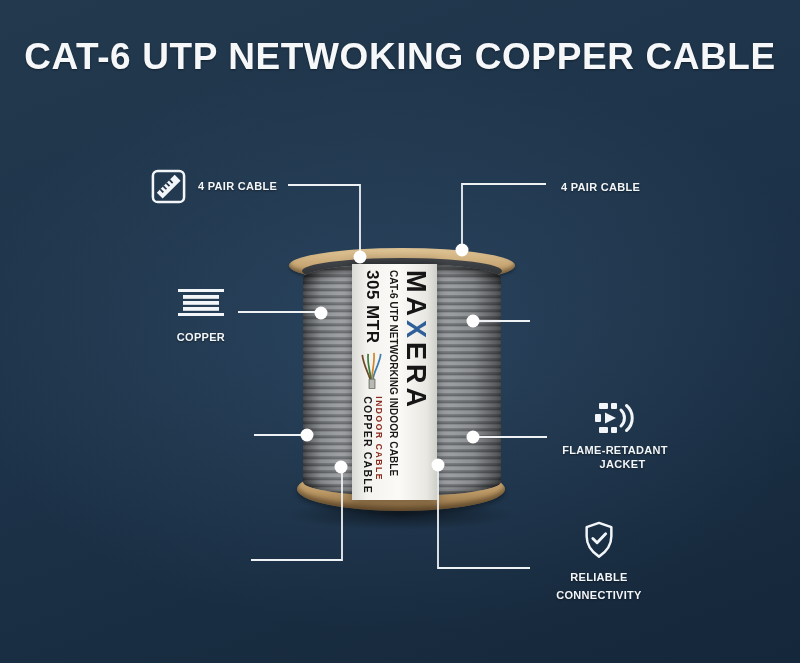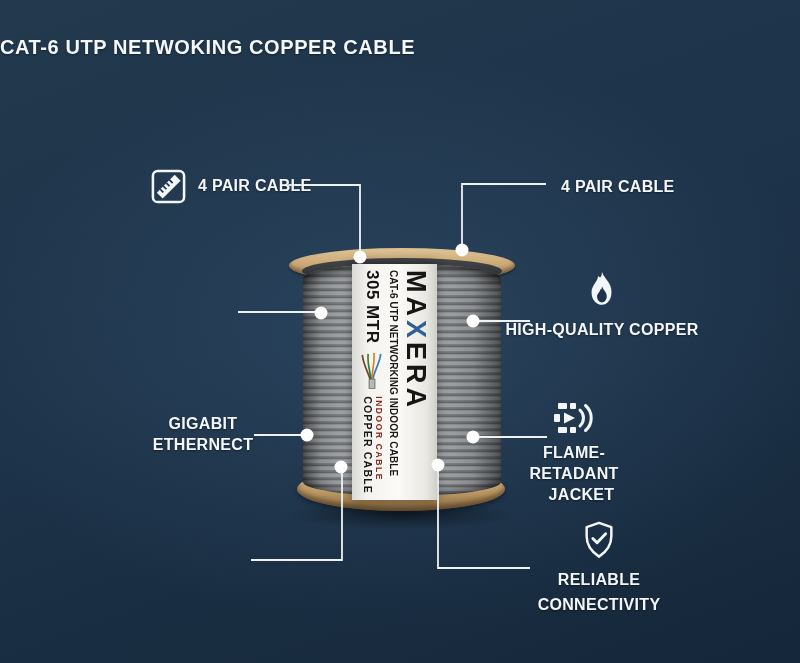--- a/index.html
+++ b/index.html
@@ -5,22 +5,22 @@
   html,body{margin:0;padding:0;background:#0d1b28;}
   #stage{
     position:relative;width:800px;height:663px;overflow:hidden;
     font-family:"Liberation Sans",sans-serif;
     background:
       radial-gradient(ellipse 90% 70% at 50% 52%, rgba(90,130,170,0.22) 0%, rgba(90,130,170,0.0) 62%),
       linear-gradient(160deg,#22394e 0%,#1d3349 45%,#15273a 100%);
   }
   
   .title{
-    position:absolute;top:36px;left:0;width:100%;
-    color:#f5f7f9;font-size:20px;font-weight:700;letter-spacing:.6px;
+    position:absolute;top:36px;left:0;width:100%;text-align:center;
+    color:#f5f7f9;font-size:37px;font-weight:700;letter-spacing:.6px;
     font-stretch:condensed;text-shadow:0 1px 2px rgba(0,0,0,.4);
   }
   
   .spool-shadow{position:absolute;left:285px;top:500px;width:232px;height:30px;border-radius:50%;
     background:radial-gradient(ellipse,rgba(0,0,0,.45) 0%,rgba(0,0,0,0) 70%);}
   .flange-top{position:absolute;left:289px;top:248px;width:226px;height:35px;border-radius:50%;
     background:linear-gradient(180deg,#e0c697 0%,#c8a674 50%,#9c7a4d 100%);
     box-shadow:inset 0 -3px 4px rgba(70,50,25,.55),0 2px 3px rgba(0,0,0,.3);}
   .rim-top{position:absolute;left:302px;top:258px;width:200px;height:26px;border-radius:50%;
     background:linear-gradient(180deg,#44474b,#26292c);}
@@ -53,21 +53,21 @@
   .label-stack{display:flex;flex-direction:column;line-height:1.25;}
   .type-line{font-size:8.5px;font-weight:700;color:#8a2b1f;letter-spacing:1.6px;white-space:nowrap;}
   .material-line{font-size:10.5px;font-weight:700;color:#161616;letter-spacing:1.2px;white-space:nowrap;}
   
   .overlay{position:absolute;left:0;top:0;pointer-events:none;}
   
   .feature{position:absolute;color:#f3f6f8;font-weight:700;letter-spacing:.3px;
     font-stretch:condensed;text-shadow:0 1px 2px rgba(0,0,0,.45);}
   .f-row{display:flex;align-items:center;gap:11px;}
   .f-col{display:flex;flex-direction:column;align-items:center;gap:8px;text-align:center;}
-  .f-label{font-size:16px;line-height:1.3;white-space:nowrap;}
+  .f-label{font-size:11px;line-height:1.3;white-space:nowrap;}
   .f-label.two{white-space:normal;}
   .icon{display:block;}
 </style>
 </head>
 <body>
 
 <div id="stage">
 
   <div class="title">CAT-6 UTP NETWOKING COPPER CABLE</div>
 
@@ -128,40 +128,39 @@
         <rect x="6" y="15" width="26" height="8.5" fill="#f3f6f8"></rect>
         <line x1="11" y1="15" x2="11" y2="19.5" stroke="#1d3349" stroke-width="1.8"></line>
         <line x1="15.5" y1="15" x2="15.5" y2="19.5" stroke="#1d3349" stroke-width="1.8"></line>
         <line x1="20" y1="15" x2="20" y2="19.5" stroke="#1d3349" stroke-width="1.8"></line>
         <line x1="24.5" y1="15" x2="24.5" y2="19.5" stroke="#1d3349" stroke-width="1.8"></line>
       </g>
     </svg>
     <span class="f-label">4 PAIR CABLE</span>
   </div>
 
+  <div class="feature f-col" style="left:163px;top:288px;width:76px;">
+    <svg class="icon" width="52" height="34" viewBox="0 0 52 34">
+      <rect x="3" y="1" width="46" height="3" fill="#f3f6f8"></rect>
+      <rect x="8" y="7" width="36" height="3.8" fill="#f3f6f8"></rect>
+      <rect x="8" y="13" width="36" height="3.8" fill="#f3f6f8"></rect>
+      <rect x="8" y="19" width="36" height="3.8" fill="#f3f6f8"></rect>
+      <rect x="3" y="25" width="46" height="3" fill="#f3f6f8"></rect>
+    </svg>
+    <span class="f-label">COPPER</span>
+  </div>
 
-  <div class="feature f-col" style="left:143px;top:414px;width:120px;gap:0;">
-    <span class="f-label">GIGABIT</span>
-    <span class="f-label">ETHERNECT</span>
-  </div>
 
 
   <div class="feature" style="left:561px;top:177px;">
     <span class="f-label">4 PAIR CABLE</span>
   </div>
 
-  <div class="feature f-col" style="left:536px;top:270px;width:132px;">
-    <svg class="icon" width="38" height="42" viewBox="0 0 40 44">
-      <path d="M20 2 C23 10 30 13 30 23 C30 31 25.5 36.5 20 36.5 C14.5 36.5 9 31.5 9 23.5 C9 16 15.5 12.5 16 6 C18 9 19.5 8 20 2 Z" fill="#f3f6f8"></path>
-      <path d="M20 17 C21.5 21.5 25 23 25 27.5 C25 31.5 22.5 34 20 34 C17.5 34 14.8 31.8 14.8 27.8 C14.8 24.5 18 23 18.5 19.5 C19.2 21.5 19.7 20 20 17 Z" fill="#1d3449"></path>
-    </svg>
-    <span class="f-label">HIGH-QUALITY COPPER</span>
-  </div>
 
-  <div class="feature f-col" style="left:513px;top:400px;width:122px;gap:6px;">
+  <div class="feature f-col" style="left:554px;top:400px;width:122px;gap:6px;">
     <svg class="icon" width="44" height="37" viewBox="0 0 44 37">
       <rect x="6" y="3" width="9" height="6" rx="1" fill="#f3f6f8"></rect>
       <rect x="18" y="3" width="6" height="6" rx="1" fill="#f3f6f8"></rect>
       <rect x="2" y="14" width="6" height="8" rx="1" fill="#f3f6f8"></rect>
       <path d="M12 12.5 L23 18 L12 23.5 Z" fill="#f3f6f8"></path>
       <rect x="6" y="27" width="9" height="6" rx="1" fill="#f3f6f8"></rect>
       <rect x="18" y="27" width="6" height="6" rx="1" fill="#f3f6f8"></rect>
       <path d="M28 10 A 11 11 0 0 1 28 26" stroke="#f3f6f8" stroke-width="3" fill="none" stroke-linecap="round"></path>
       <path d="M33.5 5.5 A 16.5 16.5 0 0 1 33.5 30.5" stroke="#f3f6f8" stroke-width="3" fill="none" stroke-linecap="round"></path>
     </svg>

